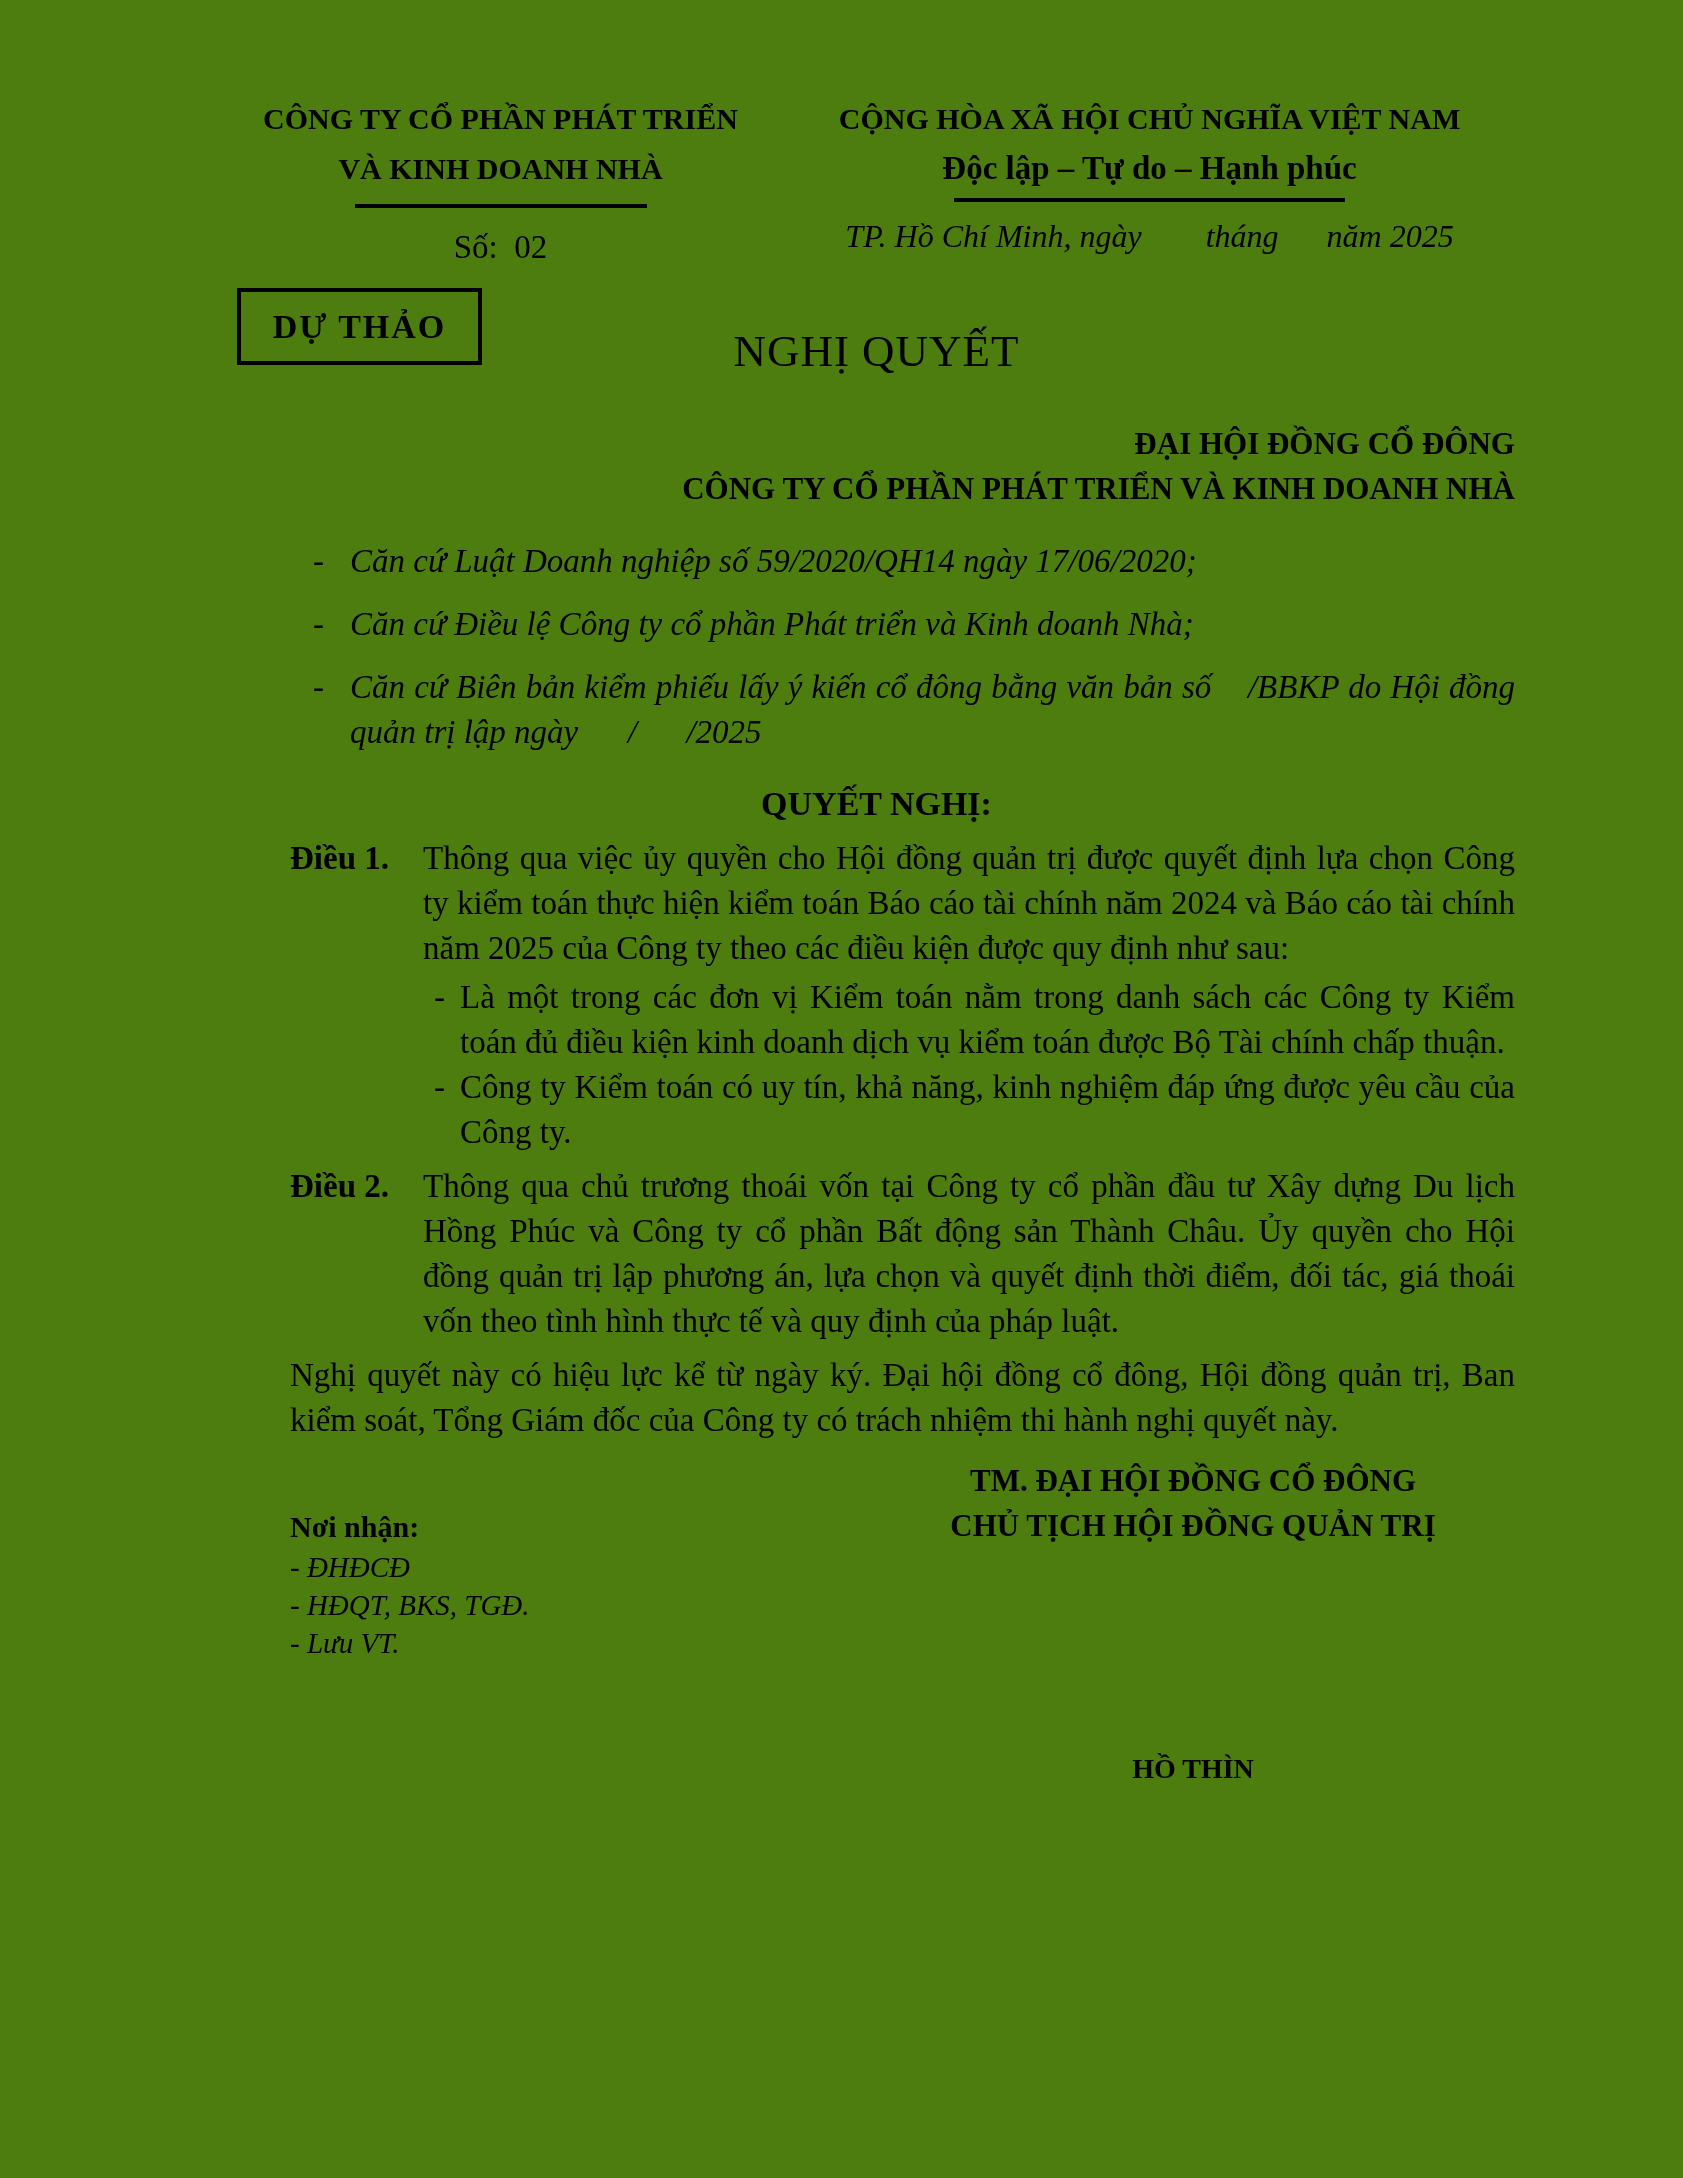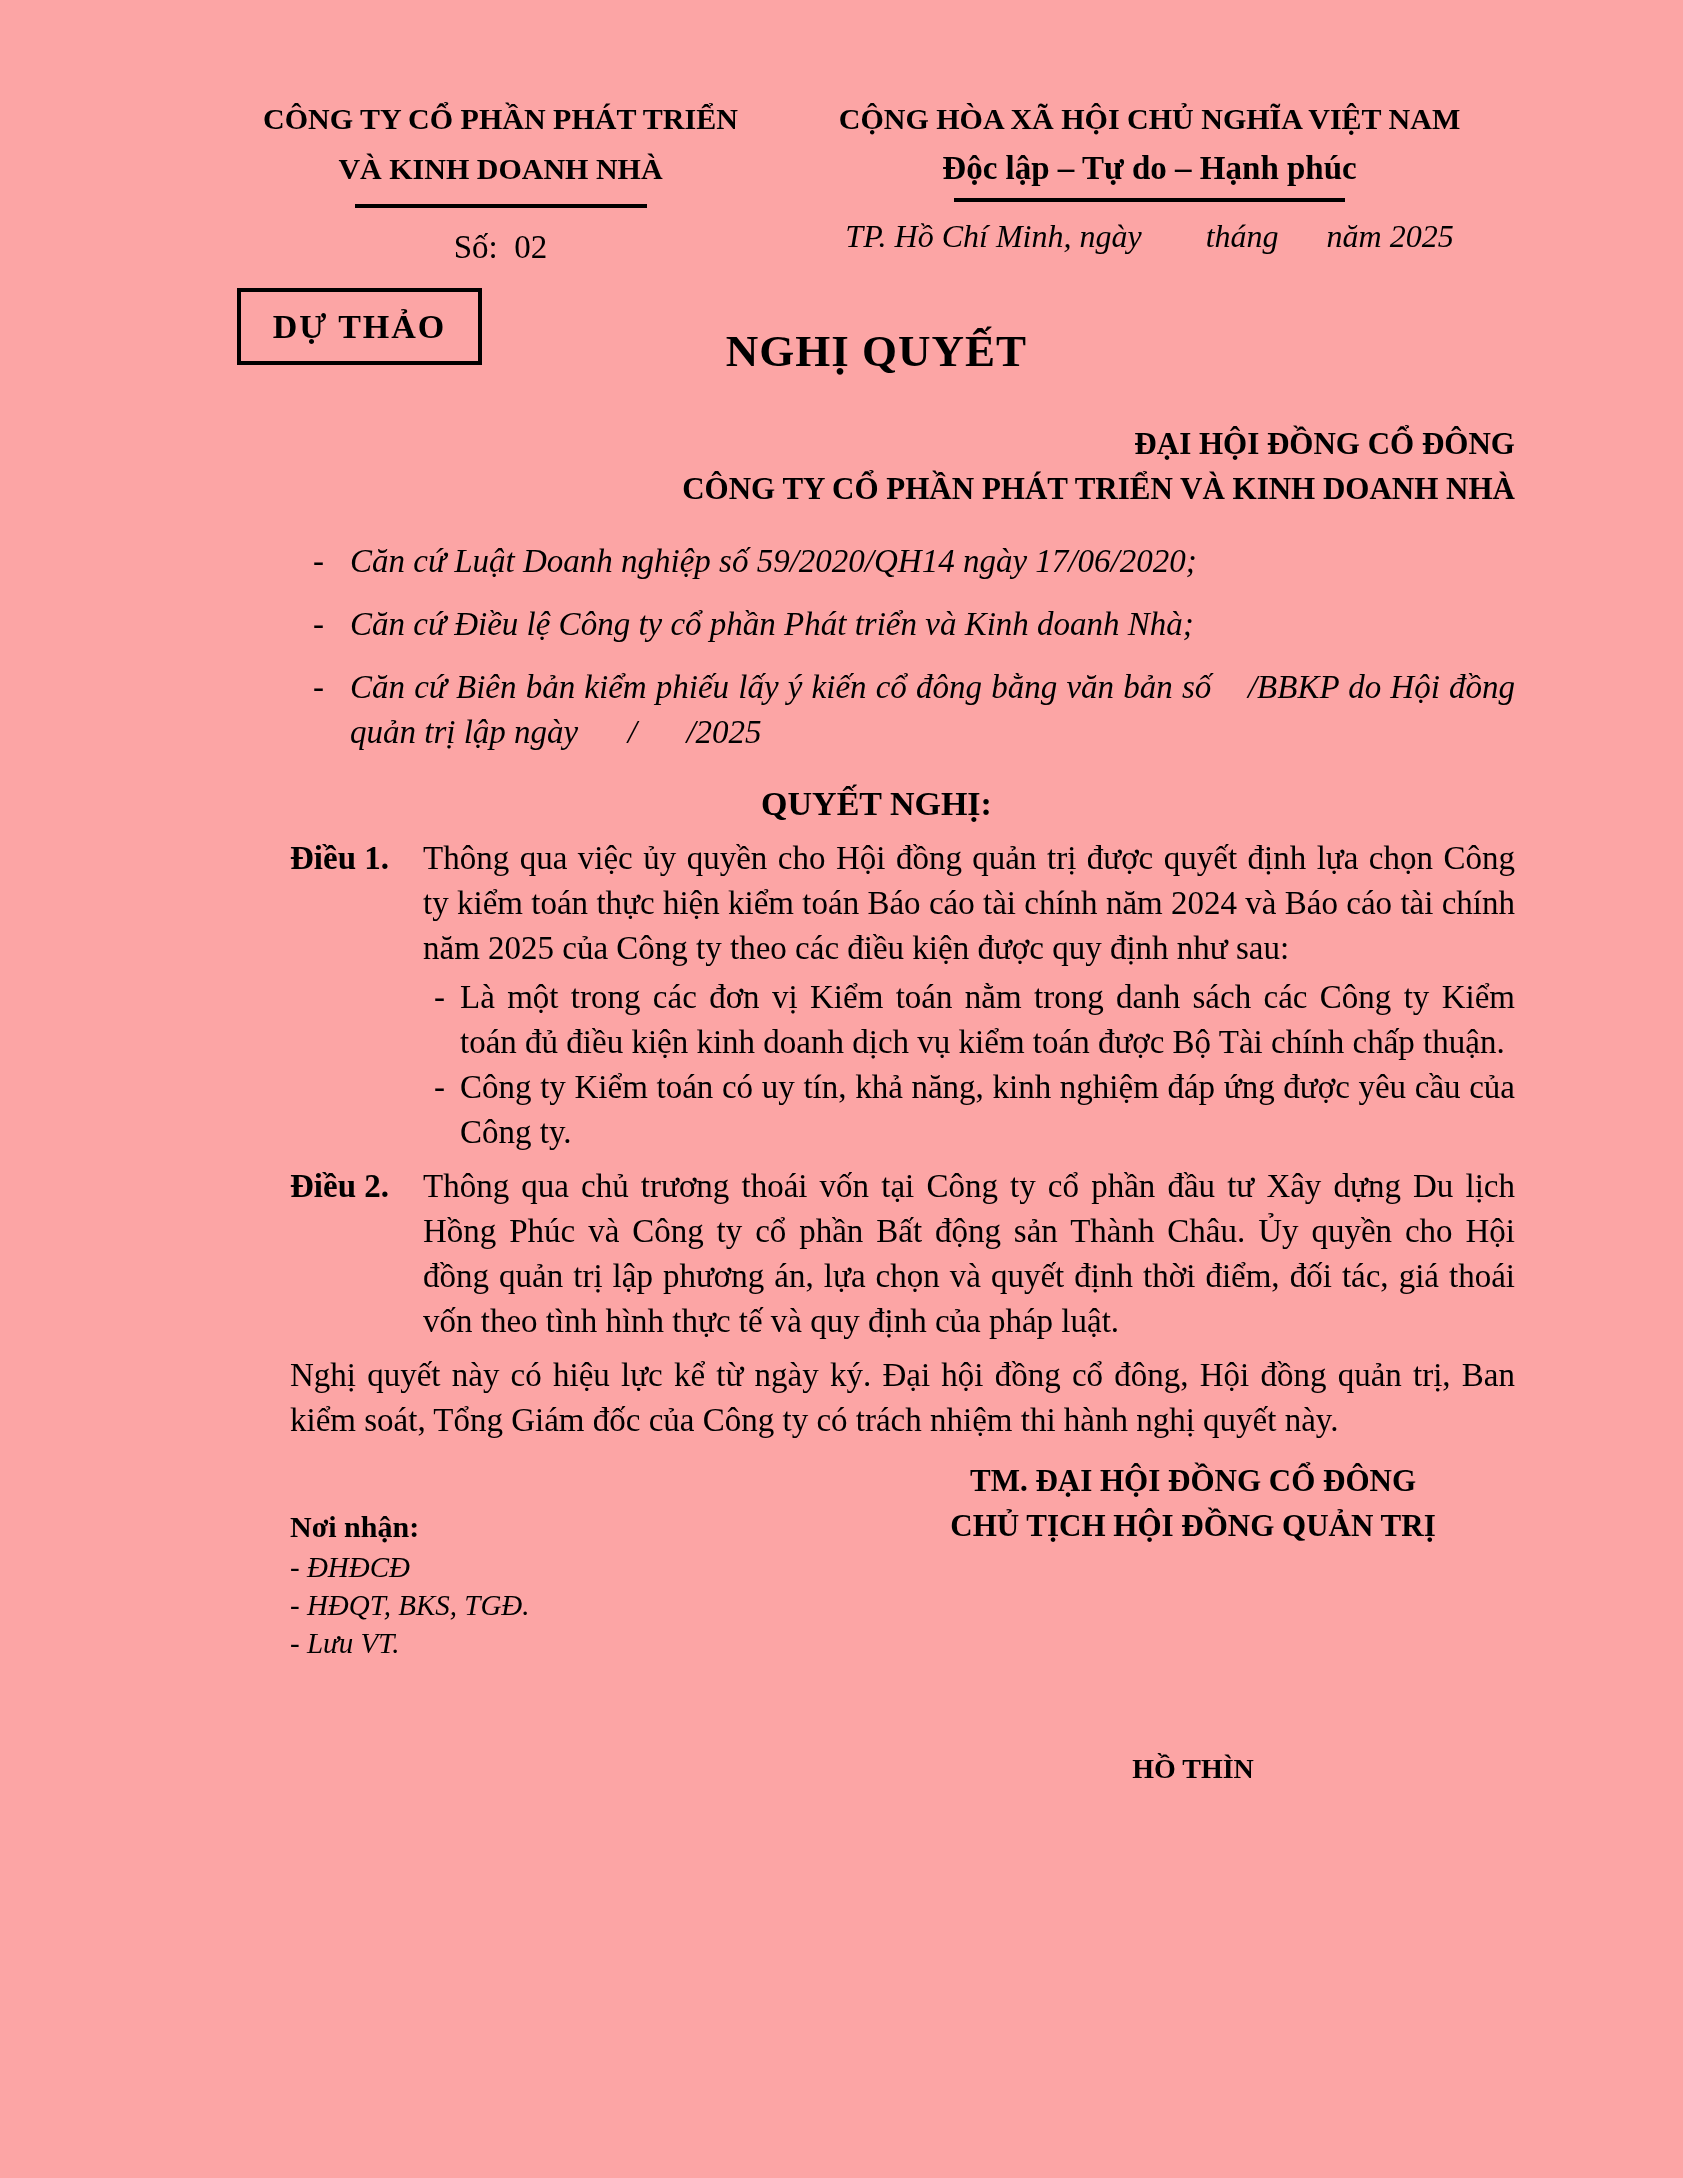--- a/index.html
+++ b/index.html
@@ -1,21 +1,21 @@
 <!DOCTYPE html>
 <html><head>
 <meta charset="utf-8">
 <style>
   * { margin: 0; padding: 0; box-sizing: border-box; }
   html, body { background: #ffffff; }
   .page {
     position: relative;
     width: 1683px;
     height: 2178px;
-    background: #fca5a5;
+    background: #4d7c0f;
     color: #000000;
     font-family: "Liberation Serif", "DejaVu Serif", serif;
     font-size: 33px;
     overflow: hidden;
   }
   
   .header { display: flex; padding-top: 94px; }
   .header-left {
     width: 525px; margin-left: 238px;
     text-align: center; font-weight: bold;
@@ -35,21 +35,21 @@
   .draft-box {
     position: absolute; left: 237px; top: 288px;
     width: 245px; height: 77px;
     border: 4px solid #000;
     display: flex; align-items: center; justify-content: center;
     font-weight: bold; font-size: 34px; letter-spacing: 2px;
   }
   
   .content { margin-left: 238px; margin-right: 168px; }
   .doc-title {
-    text-align: center; font-weight: bold; font-size: 45px;
+    text-align: center; font-weight: normal; font-size: 45px;
     margin-top: 54px; line-height: 51px; letter-spacing: 1px;
   }
   .doc-subtitle {
     text-align: right; font-weight: bold; font-size: 31px;
     line-height: 45px;
   }
   .doc-subtitle.first { margin-top: 44px; }
   
   .preamble { margin-top: 28px; }
   .preamble-item {

